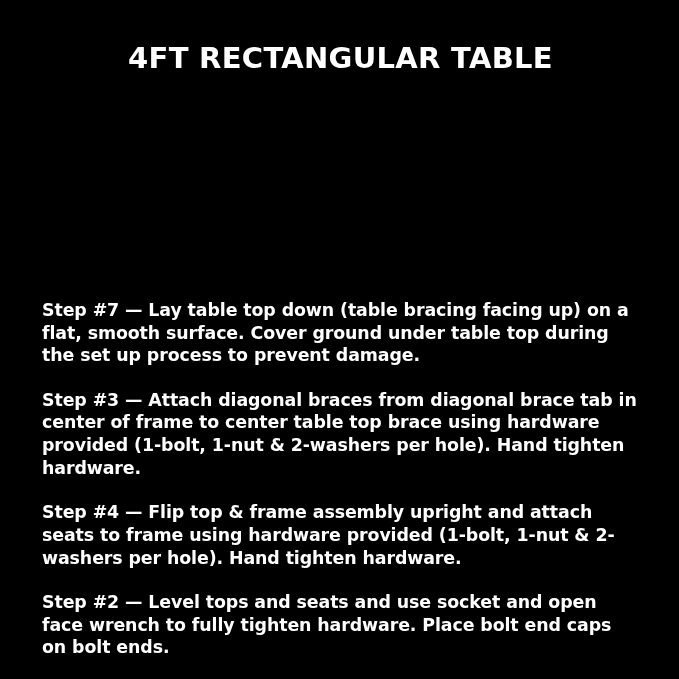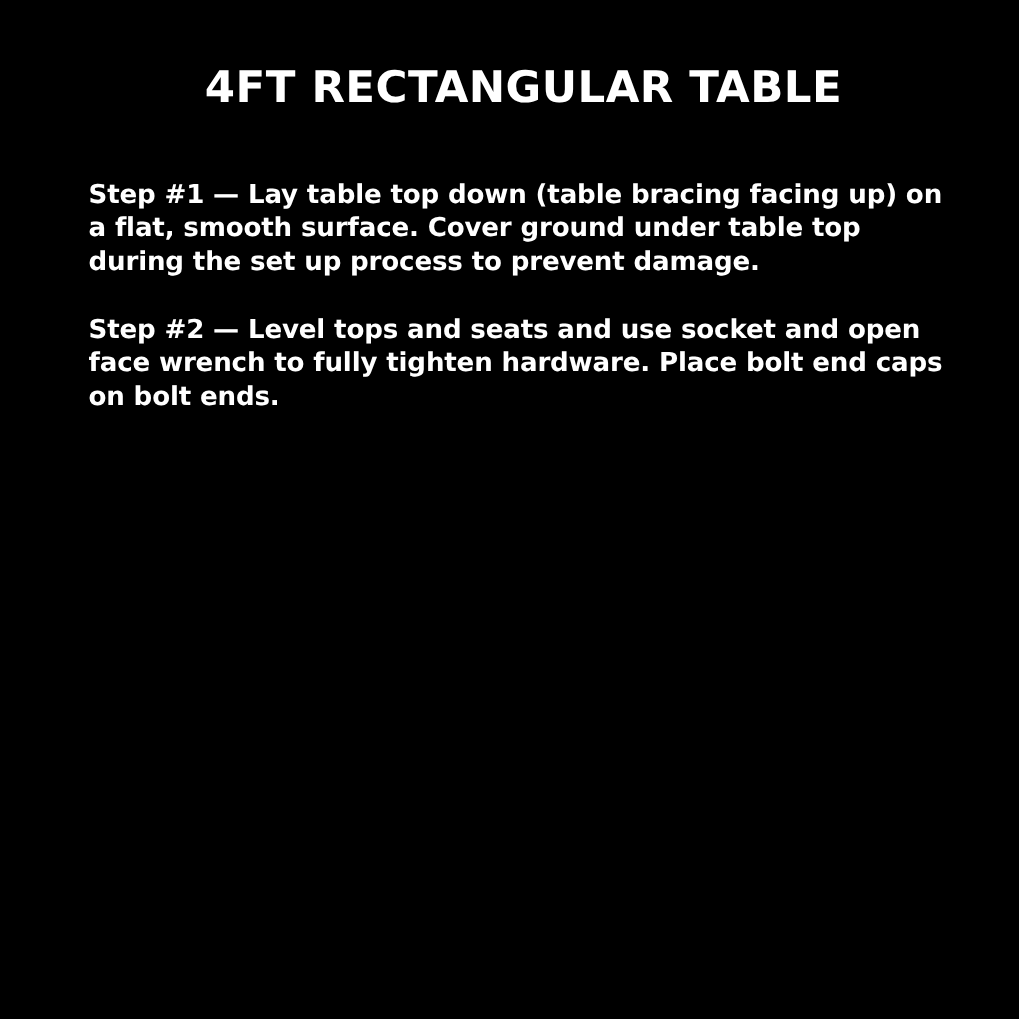--- a/index.html
+++ b/index.html
@@ -11,23 +11,24 @@
     height: 679px;
     background: #000000;
     color: #ffffff;
     font-family: "DejaVu Sans", sans-serif;
     overflow: hidden;
   }
   .page {
     box-sizing: border-box;
     width: 679px;
     height: 679px;
-    padding: 36px 40px 20px 59px;
+    padding: 36px 40px 20px 42px;
     display: flex;
     flex-direction: column;
+    justify-content: space-between;
   }
   .title {
     text-align: center;
     font-size: 29px;
     font-weight: bold;
     letter-spacing: 0.3px;
     line-height: 1.15;
     margin-top: 6px;
   }
   .subtitle {
@@ -51,16 +52,18 @@
   .step:last-child {
     margin-bottom: 0;
   }
 </style>
 </head>
 <body>
 
 <div class="page">
   <div class="title">4FT RECTANGULAR TABLE</div>
   <div class="steps">
-    <p class="step">Step #1  —  Lay table top down (table bracing facing up) on a flat, smooth surface. Cover ground under table top during the set up process to prevent damage.</p>
+    <p class="step">Step #7  —  Lay table top down (table bracing facing up) on a flat, smooth surface. Cover ground under table top during the set up process to prevent damage.</p>
+    <p class="step">Step #3  —  Attach diagonal braces from diagonal brace tab in center of frame to center table top brace using hardware provided (1-bolt, 1-nut &amp; 2-washers per hole). Hand tighten hardware.</p>
+    <p class="step">Step #4  —  Flip top &amp; frame assembly upright and attach seats to frame using hardware provided (1-bolt, 1-nut &amp; 2-washers per hole). Hand tighten hardware.</p>
     <p class="step">Step #2  —  Level tops and seats and use socket and open face wrench to fully tighten hardware. Place bolt end caps on bolt ends.</p>
   </div>
 </div>
 
 </body></html>

